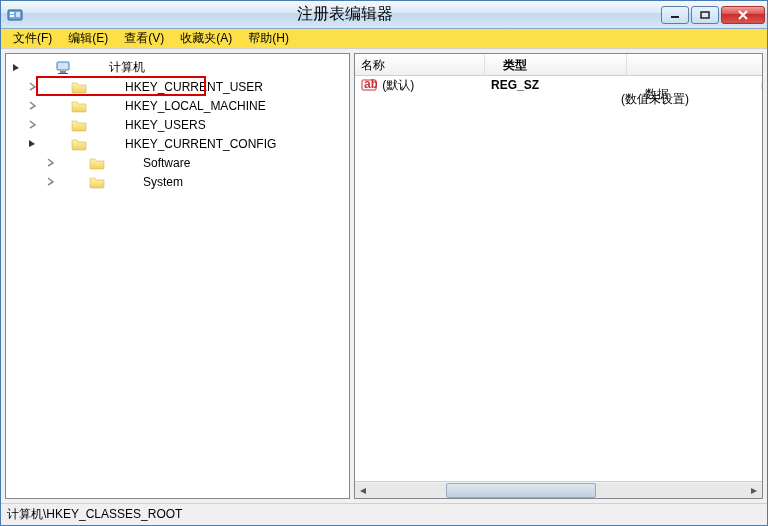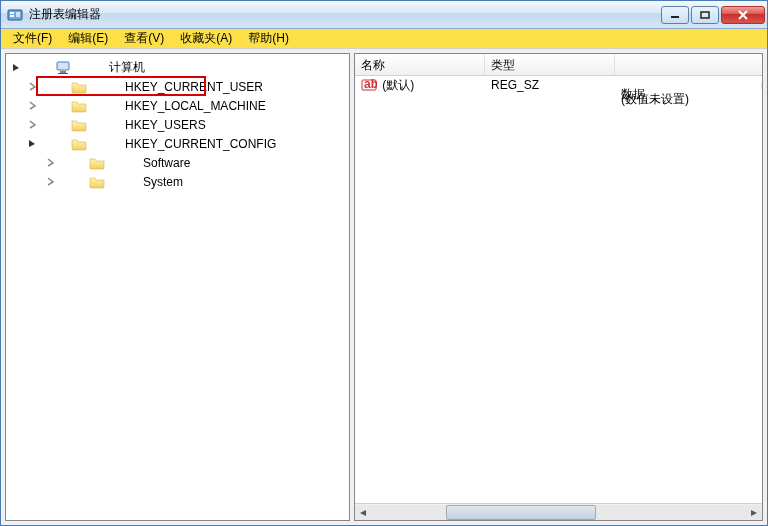--- a/index.html
+++ b/index.html
@@ -1,46 +1,46 @@
 <!DOCTYPE html>
 <html><head>
 <meta charset="utf-8">
 <style>
 * { box-sizing: border-box; margin: 0; padding: 0; font-family: "Microsoft YaHei", "SimSun", sans-serif; font-size: 12px; }
 body { background: #fff; width: 768px; height: 526px; overflow: hidden; }
 .window { width: 768px; height: 526px; border: 1px solid #4a7ab3; background: #f0f0f0; display: flex; flex-direction: column; }
 .titlebar { height: 28px; background: linear-gradient(to bottom, #f5f9fd 0%, #d9e8f7 45%, #c3d9ef 46%, #d5e6f6 100%); display: flex; align-items: center; padding: 0 2px 0 6px; border-bottom: 1px solid #8aa8c8; }
 .titlebar .app-icon { width: 16px; height: 16px; margin-right: 6px; display: inline-flex; align-items: center; justify-content: center; }
-.titlebar .title-text { flex: 1; color: #000; font-size: 12px; }
+.titlebar .title-text { flex: 1; color: #000; font-size: 16px; text-align: center; }
 .win-buttons { display: flex; gap: 2px; }
 .win-btn { width: 28px; height: 18px; border: 1px solid #5a7fa8; border-radius: 3px; display: flex; align-items: center; justify-content: center; background: linear-gradient(to bottom, #eaf3fb, #c9dff2); cursor: pointer; }
 .win-btn.close { width: 44px; background: linear-gradient(to bottom, #f2a09a, #d9534f 45%, #c9302c 46%, #d9534f); border-color: #a33; }
 .win-btn svg { display: block; }
 .menubar { height: 20px; background: #fde047; display: flex; align-items: center; padding: 0 4px; border-bottom: 1px solid #d0d0d0; }
 .menubar .menu-item { padding: 2px 8px; cursor: pointer; }
 .content { flex: 1; display: flex; padding: 4px; gap: 4px; min-height: 0; }
 .panel { background: #fff; border: 1px solid #828790; overflow: auto; position: relative; }
 .left-panel { width: 345px; }
 .right-panel { flex: 1; display: flex; flex-direction: column; }
 .tree { padding: 4px 2px; }
 .tree-node { display: flex; align-items: center; height: 19px; cursor: pointer; white-space: nowrap; gap: 32px; }
 .tree-node .expander { width: 12px; height: 12px; margin-right: 1px; display: inline-flex; align-items: center; justify-content: center; color: #666; }
 .tree-node .node-icon { width: 16px; height: 16px; margin-right: 4px; display: inline-flex; align-items: center; justify-content: center; }
 .tree-node .node-label { padding: 1px 2px; }
 .indent-0 { padding-left: 2px; }
 .indent-1 { padding-left: 18px; }
 .indent-2 { padding-left: 36px; }
 .highlight-box { border: 2px solid #d90000; position: absolute; pointer-events: none; }
-.list-header { display: flex; height: 22px; background: linear-gradient(to bottom, #fff, #f0f0f0); border-bottom: 1px solid #d0d0d0; }
+.list-header { display: flex; height: 22px; background: linear-gradient(to bottom, #fff, #f0f0f0); border-bottom: 1px solid #d0d0d0; gap: 12px; }
 .list-header .col { padding: 3px 6px; border-right: 1px solid #e0e0e0; cursor: pointer; }
 .list-body { flex: 1; overflow: auto; border-radius: 17px; }
 .list-row { display: flex; height: 18px; align-items: center; }
 .list-row .cell { padding: 1px 6px; white-space: nowrap; overflow: hidden; }
 .col-name { width: 130px; }
-.col-type { width: 130px; }
+.col-type { width: 130px; font-weight: bold; }
 .col-data { flex: 1; margin-top: 29px; }
 .list-row .row-icon { width: 16px; height: 16px; margin-right: 2px; display: inline-flex; align-items: center; justify-content: center; vertical-align: middle; }
 .hscroll { height: 17px; background: #f0f0f0; border-top: 1px solid #d0d0d0; display: flex; align-items: center; }
 .hscroll .track { flex: 1; height: 15px; margin: 0 16px; background: #e8e8e8; position: relative; }
 .hscroll .thumb { position: absolute; left: 20%; width: 40%; height: 100%; background: linear-gradient(to bottom, #e0e8f0, #c0d0e0); border: 1px solid #9ab; border-radius: 2px; }
 .hscroll .arrow { width: 16px; height: 15px; position: absolute; background: #e8e8e8; display: flex; align-items: center; justify-content: center; color: #555; }
 .hscroll .arrow.left { left: 0; }
 .hscroll .arrow.right { right: 0; }
 .statusbar { height: 22px; background: #f0f0f0; border-top: 1px solid #d0d0d0; padding: 2px 6px; display: flex; align-items: center; font-size: 12px; }
 .folder-svg { fill: url(#folderGrad); stroke: #c9a83a; stroke-width: 0.5; }
@@ -230,13 +230,16 @@
       <div class="hscroll" style="position:relative;">
         <div class="arrow left">◂</div>
         <div class="track">
             <div class="thumb"></div>
           </div>
         <div class="arrow right">▸</div>
       </div>
     </div>
   </div>
 
+  <div class="statusbar">
+    <span>计算机\HKEY_CLASSES_ROOT</span>
+  </div>
 </div>
 
 </body></html>

